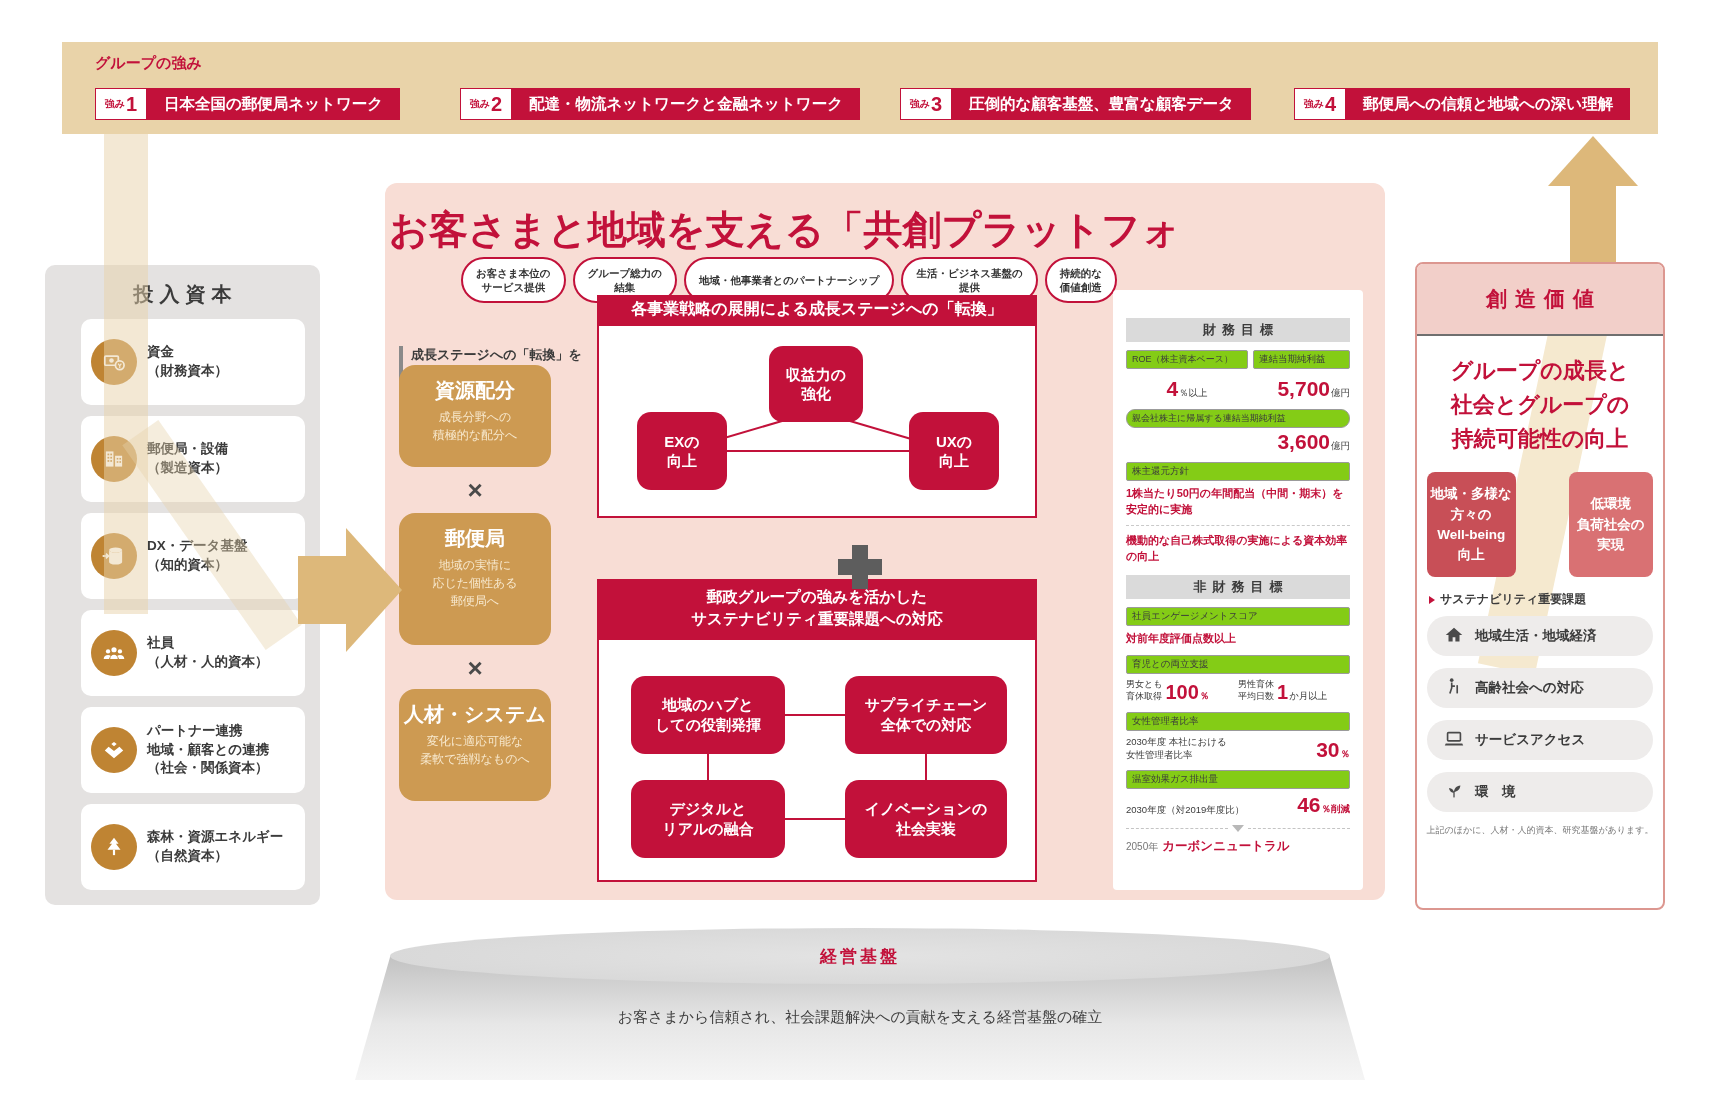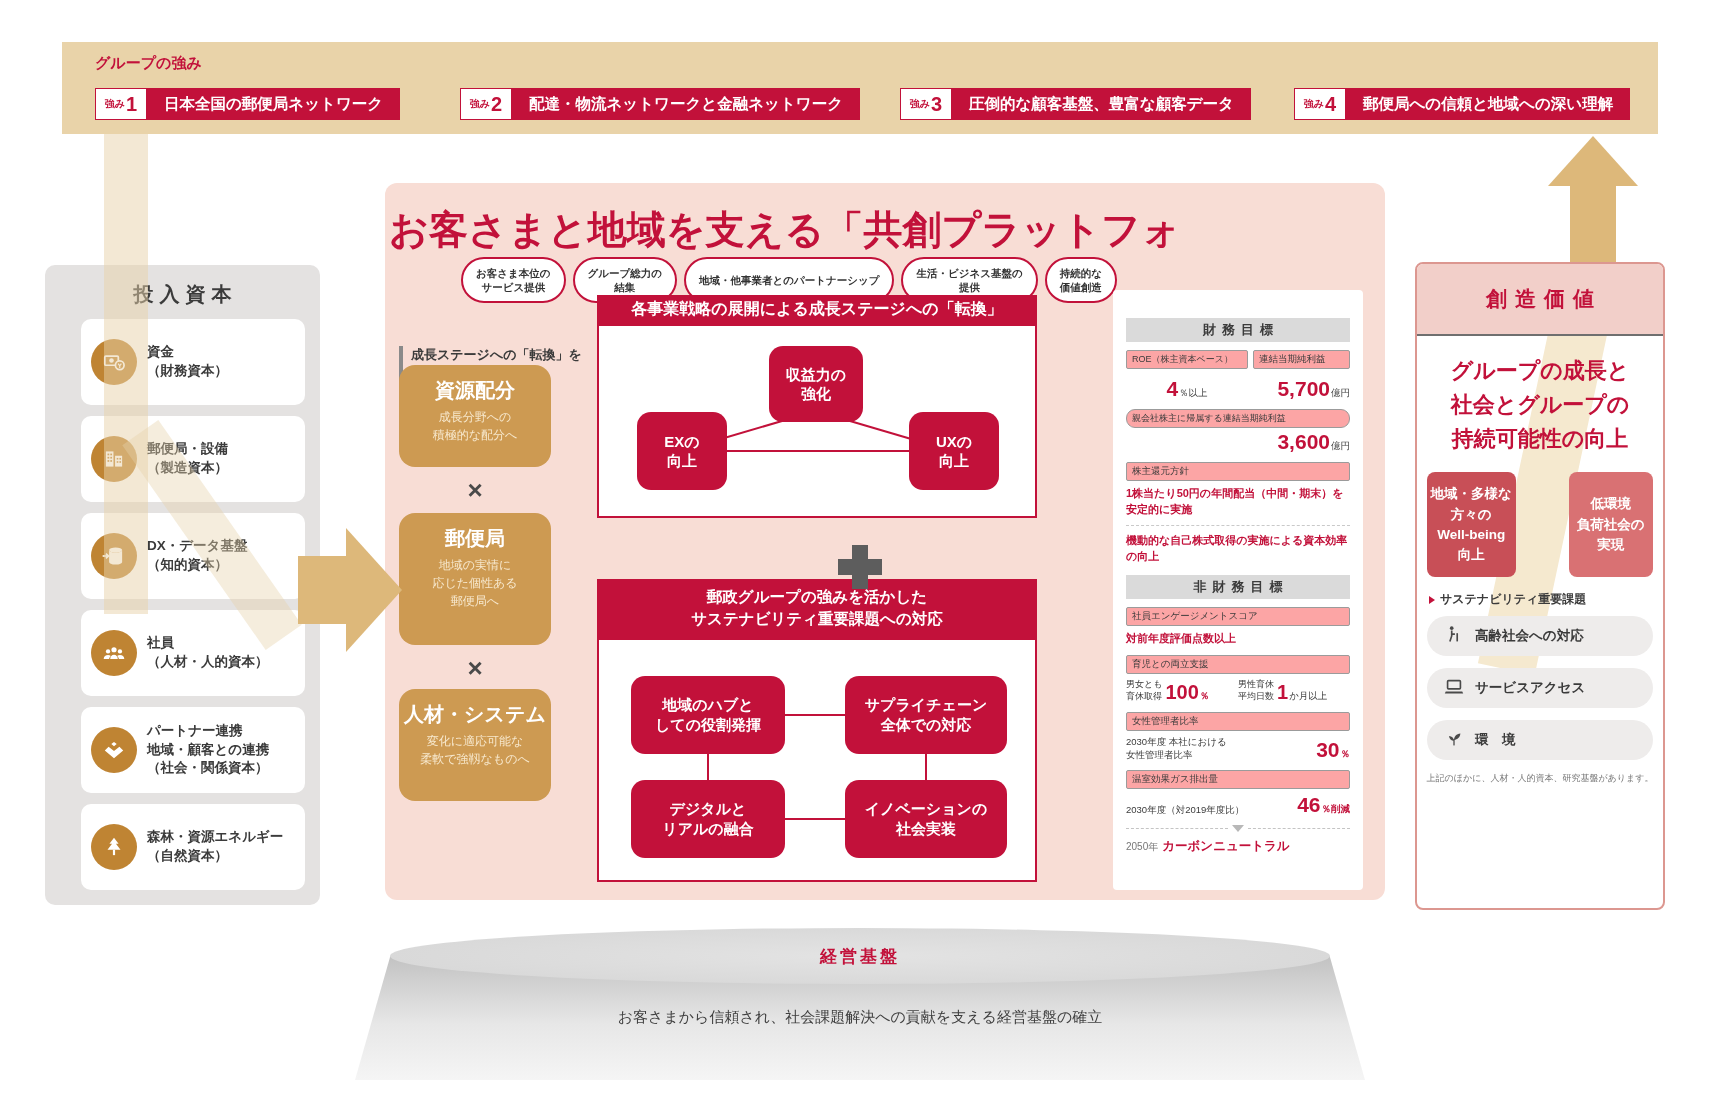--- a/index.html
+++ b/index.html
@@ -70,21 +70,21 @@
   .sus .redbox-head span{display:block;}
   .sus-body{position:relative;background:#fff;border:2.5px solid #c2113a;height:240px;}
   .conn{position:absolute;left:0;top:0;}
 
   
   .targets{position:absolute;left:728px;top:107px;width:250px;height:600px;background:#fff;border-radius:4px;
            padding:28px 13px;box-sizing:border-box;font-size:10px;}
   .t-sec{background:#dadada;text-align:center;font-weight:bold;font-size:13px;letter-spacing:6px;text-indent:6px;
          color:#3b3b3b;padding:3px 0;margin-bottom:8px;}
   .t-label{display:block;border:1px solid #9b9b9b;border-radius:2px;padding:2px 5px;font-size:9.5px;color:#3b3b3b;
-           white-space:nowrap;overflow:hidden;background:#fca5a5;box-sizing:border-box;}
+           white-space:nowrap;overflow:hidden;background:#84cc16;box-sizing:border-box;}
   .t-row2{display:flex;gap:5px;}
   .t-row2 .l1{width:122px;font-size:9px;}
   .t-row2 .l2{flex:1;}
   .t-vals{display:flex;margin-top:8px;align-items:center;}
   .t-vals .c1{width:122px;text-align:center;}
   .t-vals .c2{flex:1;text-align:right;}
   .big{font-size:21px;font-weight:bold;color:#c2113a;}
   .unit{font-size:9.5px;color:#3b3b3b;margin-left:1px;}
   .unit-red{font-size:9.5px;color:#c2113a;margin-left:1px;font-weight:bold;}
   .t-right{text-align:right;margin-top:2px;}
@@ -495,20 +495,26 @@
           <span>負荷社会の</span>
           <span>実現</span>
       </div>
     </div>
     <div class="cv-sus-head">
       <span class="tri-red"></span>
       <span>サステナビリティ重要課題</span>
     </div>
 
     <div class="cv-pill">
+      <span><svg viewBox="0 0 24 24" width="22" height="22" fill="#4a4a4a">
+            <path d="M12 4l9 8h-3v7h-4.5v-4.5h-3V19H6v-7H3z"></path>
+          </svg></span>
+      <span>地域生活・地域経済</span>
+    </div>
+    <div class="cv-pill">
       <span><svg viewBox="0 0 24 24" width="22" height="22">
             <g stroke="#4a4a4a" stroke-width="1.8" fill="none">
               <circle cx="9.5" cy="4.5" r="2" fill="#4a4a4a" stroke="none"></circle>
               <path d="M9.5 7v6l-2 6M9.5 11h3.5"></path>
               <path d="M15.5 10v9"></path>
             </g>
           </svg></span>
       <span>高齢社会への対応</span>
     </div>
     <div class="cv-pill">

